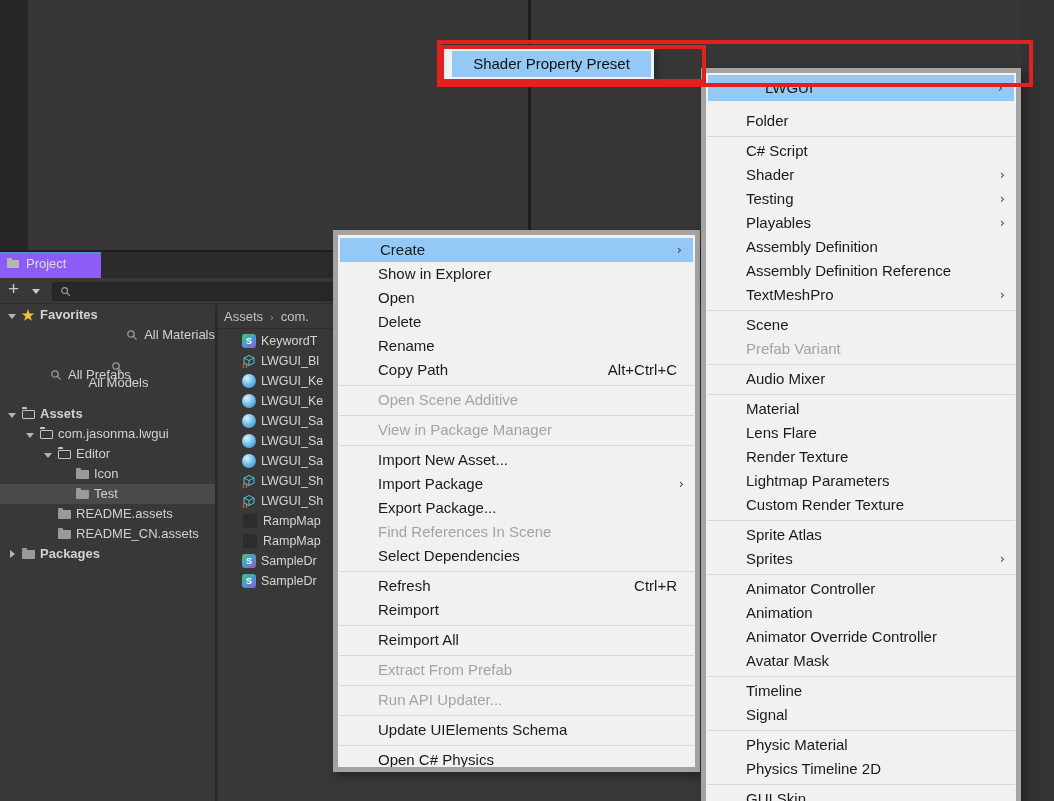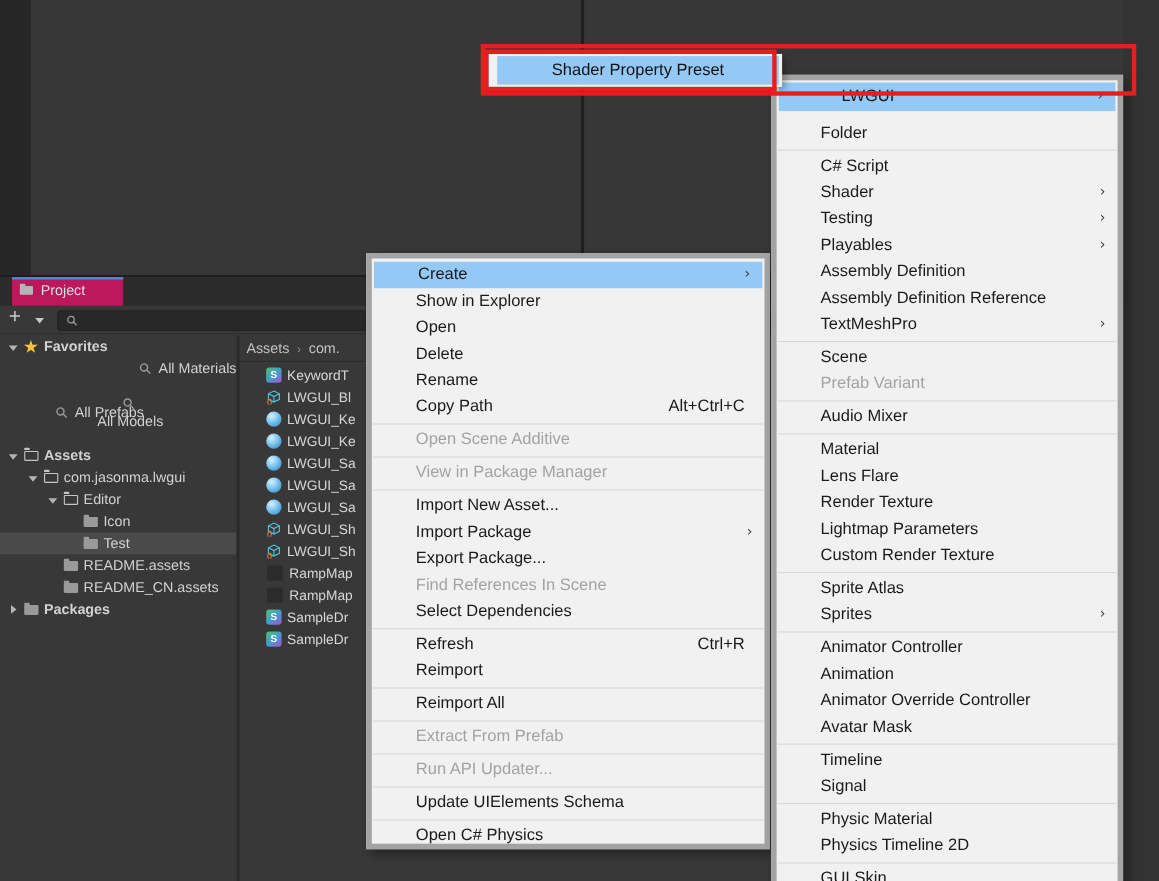--- a/index.html
+++ b/index.html
@@ -12,21 +12,21 @@
 
   
   .top-left-strip{left:0;top:0;width:28px;height:250px;background:#262626;}
   .top-divider{left:528px;top:0;width:3px;height:250px;background:#1f1f1f;}
   .window-top-edge{left:0;top:250px;width:1021px;height:2px;background:#1e1e1e;}
   .right-strip{left:1021px;top:0;width:33px;height:801px;background:#333333;}
 
   
   .project-window{left:0;top:252px;width:1021px;height:549px;background:#383838;}
   .tabbar{left:0;top:0;width:100%;height:26px;background:#2b2b2b;}
-  .tab{position:absolute;left:11px;top:0;width:101px;height:26px;background:#be185d;}
+  .tab{position:absolute;left:0;top:0;width:101px;height:26px;background:#8b5cf6;}
   .tab-accent{position:absolute;left:0;top:0;width:100%;height:2px;background:var(--accent,#4a90d9);}
   .tab-label{position:absolute;left:26px;top:4px;font-size:13px;color:#dedede;}
   .tab-foldericon{position:absolute;left:7px;top:8px;}
 
   .toolbar{left:0;top:26px;width:100%;height:26px;background:#383838;border-bottom:1px solid #2e2e2e;}
   .plus-btn{position:absolute;left:4px;top:1px;width:40px;height:22px;color:#c8c8c8;}
   .plus-glyph{position:absolute;left:4px;top:-1px;font-size:19px;font-weight:400;}
   .caret{position:absolute;left:28px;top:10px;width:0;height:0;
     border-left:4px solid transparent;border-right:4px solid transparent;border-top:5px solid #c8c8c8;}
   .search-box{position:absolute;left:52px;top:4px;width:958px;height:17px;background:#282828;
@@ -84,21 +84,21 @@
   .menu-item.disabled{color:#a3a3a3;}
   .menu-item .shortcut{position:absolute;right:18px;top:0;text-align:center;}
   .menu-item .submenu-arrow{position:absolute;right:11px;top:0;font-size:13px;color:#3c3c3c;
     font-family:"DejaVu Sans",sans-serif;}
   .menu-item.lwgui{height:26px;line-height:26px;padding-left:57px;}
   .menu-sep{position:relative;height:6px;}
   .menu-sep::after{content:'';position:absolute;left:1px;right:1px;top:3px;border-top:1px solid #d8d8d8;}
   .menu-gap{height:8px;}
 
   
-  .fragment{left:444px;top:49px;width:267px;height:30px;background:#f1f1f1;
+  .fragment{left:444px;top:49px;width:210px;height:30px;background:#f1f1f1;
     box-shadow:3px 3px 7px rgba(0,0,0,.35);}
   .fragment-hl{position:absolute;left:8px;top:2px;right:3px;bottom:2px;background:var(--hl,#94c9f6);
     text-align:center;line-height:26px;font-size:15px;color:#111;}
   .red-outer{left:437px;top:40px;width:596px;height:47px;border:4px solid var(--ann,#e2201d);pointer-events:none;}
   .red-inner{left:440px;top:45px;width:266px;height:38px;border:4px solid var(--ann,#e2201d);pointer-events:none;}
 </style>
 </head>
 <body>
 
 <div class="abs top-left-strip"></div>

